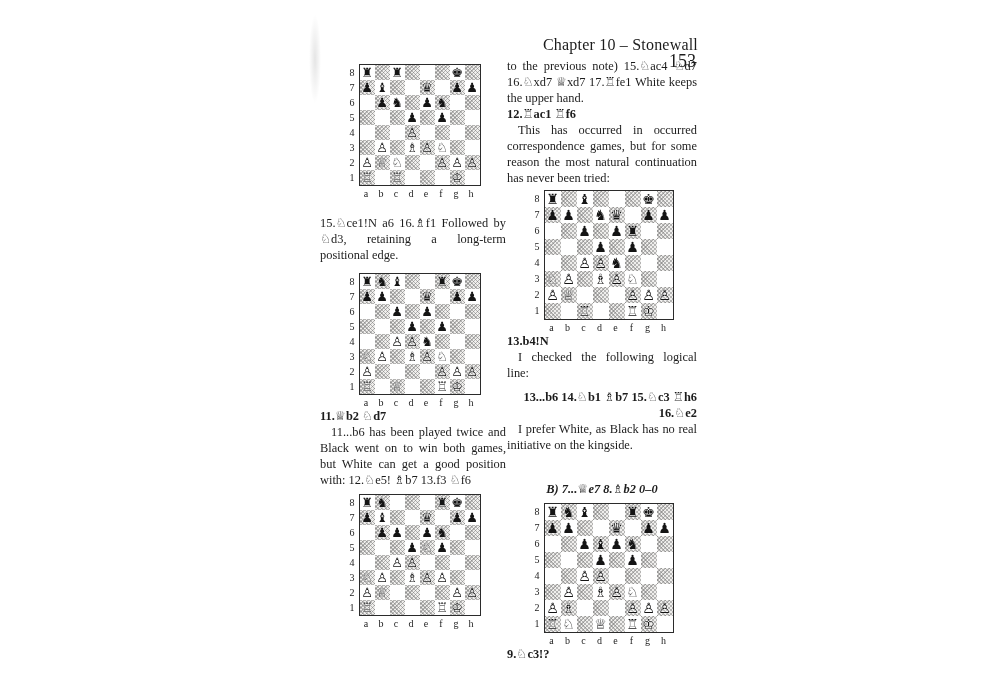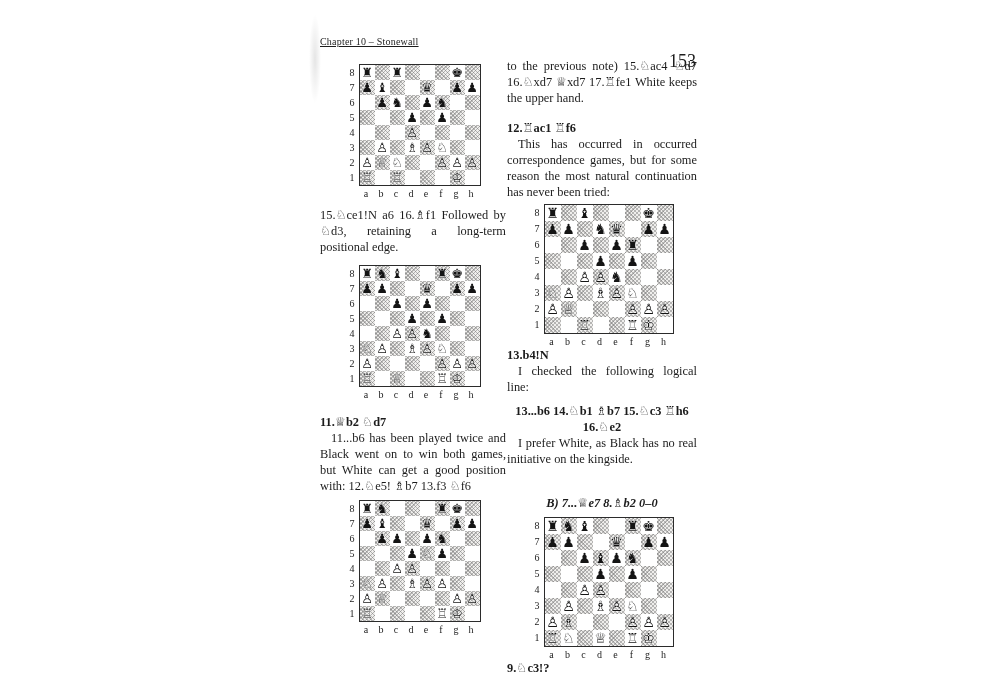--- a/index.html
+++ b/index.html
@@ -6,33 +6,33 @@
   .canvas{
     position:relative;width:1000px;height:675px;background:#ffffff;overflow:hidden;
     font-family:"Liberation Serif","DejaVu Sans",serif;color:#1c1c1c;
   }
   .page-edge-shadow{
     position:absolute;left:309px;top:14px;width:12px;height:90px;
     background:radial-gradient(ellipse at center, rgba(0,0,0,0.10), rgba(0,0,0,0) 70%);
   }
   
   .header{position:absolute;left:320px;top:36px;width:378px;height:20px;}
-  .chapter{display:block;text-align:left;font-size:10px;letter-spacing:.2px;text-decoration:underline;}
+  .chapter{display:block;text-align:right;font-size:16px;letter-spacing:.2px;}
   .pagenum{position:absolute;right:2px;top:0;font-size:18px;margin-top:15px;}
   
   .col{position:absolute;top:58px;font-size:12.4px;line-height:16px;text-align:justify;}
   .col-left{left:320px;width:186px;--sq:15px;}
   .col-right{left:507px;width:190px;--sq:16px;}
   p{margin:0;}
   .para{margin-top:0;}
-  .gap{margin-top:8px;}
+  .gap{margin-top:16px;}
   .indent{text-indent:11px;}
-  .heading{font-weight:bold;margin-top:14px;text-align:left;}
+  .heading{font-weight:bold;text-align:left;}
   .heading-tight{font-weight:bold;margin-top:0;text-align:left;}
-  .bold-line{font-weight:bold;margin-top:8px;text-align:center;}
+  .bold-line{font-weight:bold;margin-top:8px;text-align:right;}
   .center-heading{font-weight:bold;text-align:center;margin-top:28px;font-style:italic;}
   
   .diagram{width:max-content;margin-left:auto;margin-right:auto;}
   .dg1{margin-top:6px;}
   .dg2{margin-top:10px;}
   .dg3{margin-top:6px;}
   .dg4{margin-top:4px;}
   .dg5{margin-top:6px;}
   .diag-grid{display:grid;grid-template-columns:13px max-content;}
   .ranks{display:flex;flex-direction:column;padding-top:1px;}

